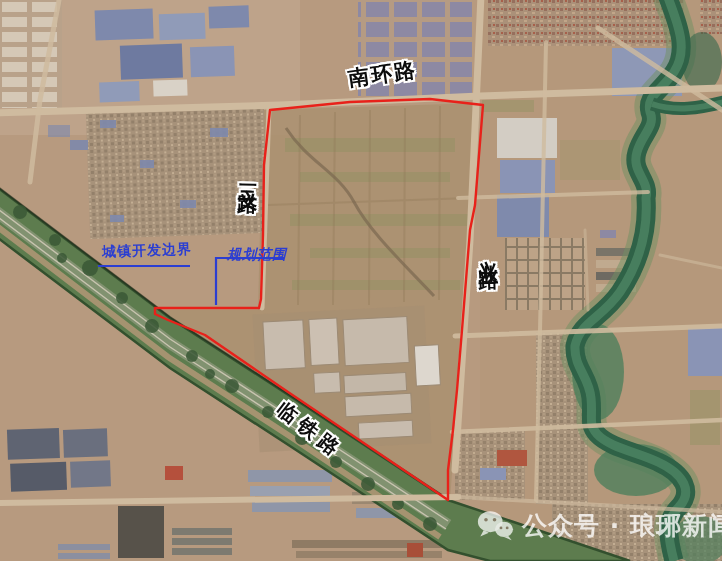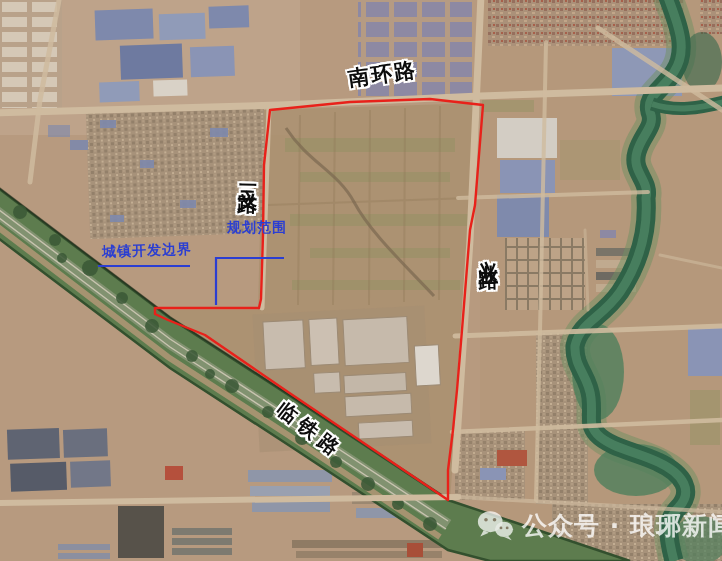--- a/index.html
+++ b/index.html
@@ -19,21 +19,21 @@
     writing-mode:vertical-rl;text-orientation:upright;letter-spacing:5px;font-size:20px;
   }
   #label-south-ring{left:347px;top:69px;transform:rotate(-8deg);transform-origin:0 0;letter-spacing:2px;}
   #label-sanyi{left:238px;top:168px;transform:rotate(2deg);}
   #label-xingye{left:477px;top:244px;transform:rotate(-2deg);}
   #label-lintie{left:286px;top:398px;transform:rotate(38deg);transform-origin:0 0;font-size:20px;letter-spacing:6px;}
   .blue-label{
     position:absolute;color:#2b3ed2;font-weight:600;font-size:14px;letter-spacing:1px;white-space:nowrap;
   }
   #label-urban-dev{left:102px;top:242px;transform:rotate(-2deg);}
-  #label-plan-scope{left:227px;top:219px;}
+  #label-plan-scope{left:227px;top:246px;font-style:italic;}
   #watermark{
     position:absolute;left:476px;top:509px;display:flex;align-items:center;gap:8px;
     color:rgba(255,255,255,.78);font-size:25px;font-weight:600;letter-spacing:1px;white-space:nowrap;
   }
   #watermark svg{display:block;opacity:.85;}
 </style>
 </head>
 <body>
 
 <div id="stage">

